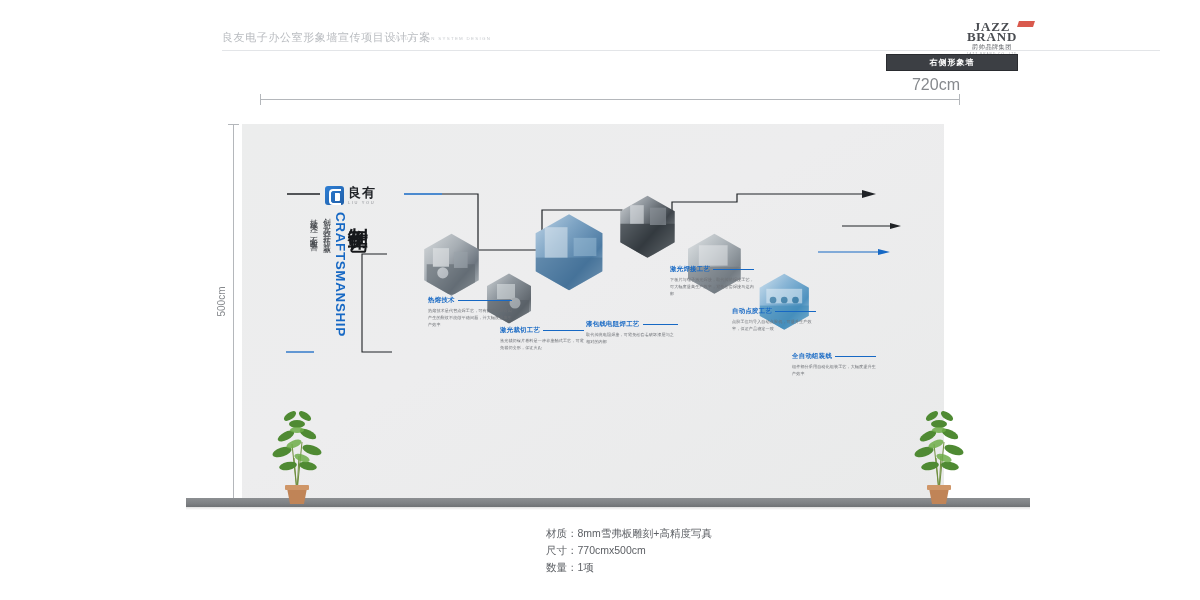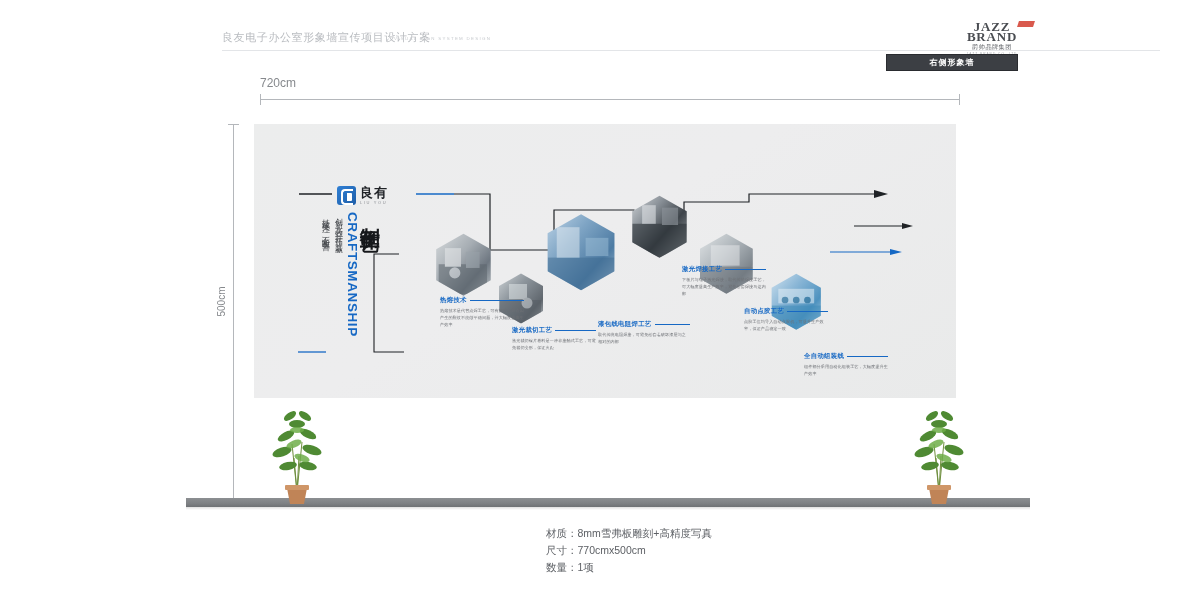--- a/index.html
+++ b/index.html
@@ -52,37 +52,37 @@
     display:flex;align-items:center;justify-content:center;font-weight:bold;
   }
   .badge span{font-size:8px;color:#fff;letter-spacing:1px;}
 
   
   .dim-top{position:absolute;left:260px;top:94px;width:700px;height:10px;}
   .dim-top .line{position:absolute;left:0;top:5px;width:700px;height:1px;background:#b4b7bb;}
   .dim-top .cap-l{position:absolute;left:0;top:0;width:1px;height:11px;background:#b4b7bb;}
   .dim-top .cap-r{position:absolute;right:0;top:0;width:1px;height:11px;background:#b4b7bb;}
   .dim-top .val{
-    position:absolute;left:0;top:-18px;width:700px;text-align:left;
-    font-size:12px;color:#86898d;
+    position:absolute;left:0;top:-18px;width:700px;text-align:right;
+    font-size:16px;color:#86898d;
   }
 
   .dim-left{position:absolute;left:228px;top:124px;width:12px;height:382px;}
   .dim-left .line{position:absolute;left:5px;top:0;width:1px;height:382px;background:#b4b7bb;}
   .dim-left .cap-t{position:absolute;left:0;top:0;width:11px;height:1px;background:#b4b7bb;}
   .dim-left .cap-b{position:absolute;left:0;bottom:0;width:11px;height:1px;background:#b4b7bb;}
   .dim-left .val{
     position:absolute;left:-22px;top:172px;
     font-size:10px;color:#86898d;
     transform:rotate(-90deg);transform-origin:center;white-space:nowrap;
   }
 
   
   .wall{
-    position:absolute;left:254px;top:124px;width:702px;height:274px;
+    position:absolute;left:242px;top:124px;width:702px;height:374px;
     background:linear-gradient(150deg,#eceded 0%,#ededee 45%,#e9eaea 100%);
   }
   .floor{
     position:absolute;left:186px;top:498px;width:844px;height:9px;
     background:linear-gradient(180deg,#8c8f92 0%,#7e8184 60%,#6f7275 100%);
   }
   .floor-shadow{
     position:absolute;left:186px;top:507px;width:844px;height:3px;
     background:linear-gradient(180deg,rgba(0,0,0,.12),rgba(0,0,0,0));
   }

